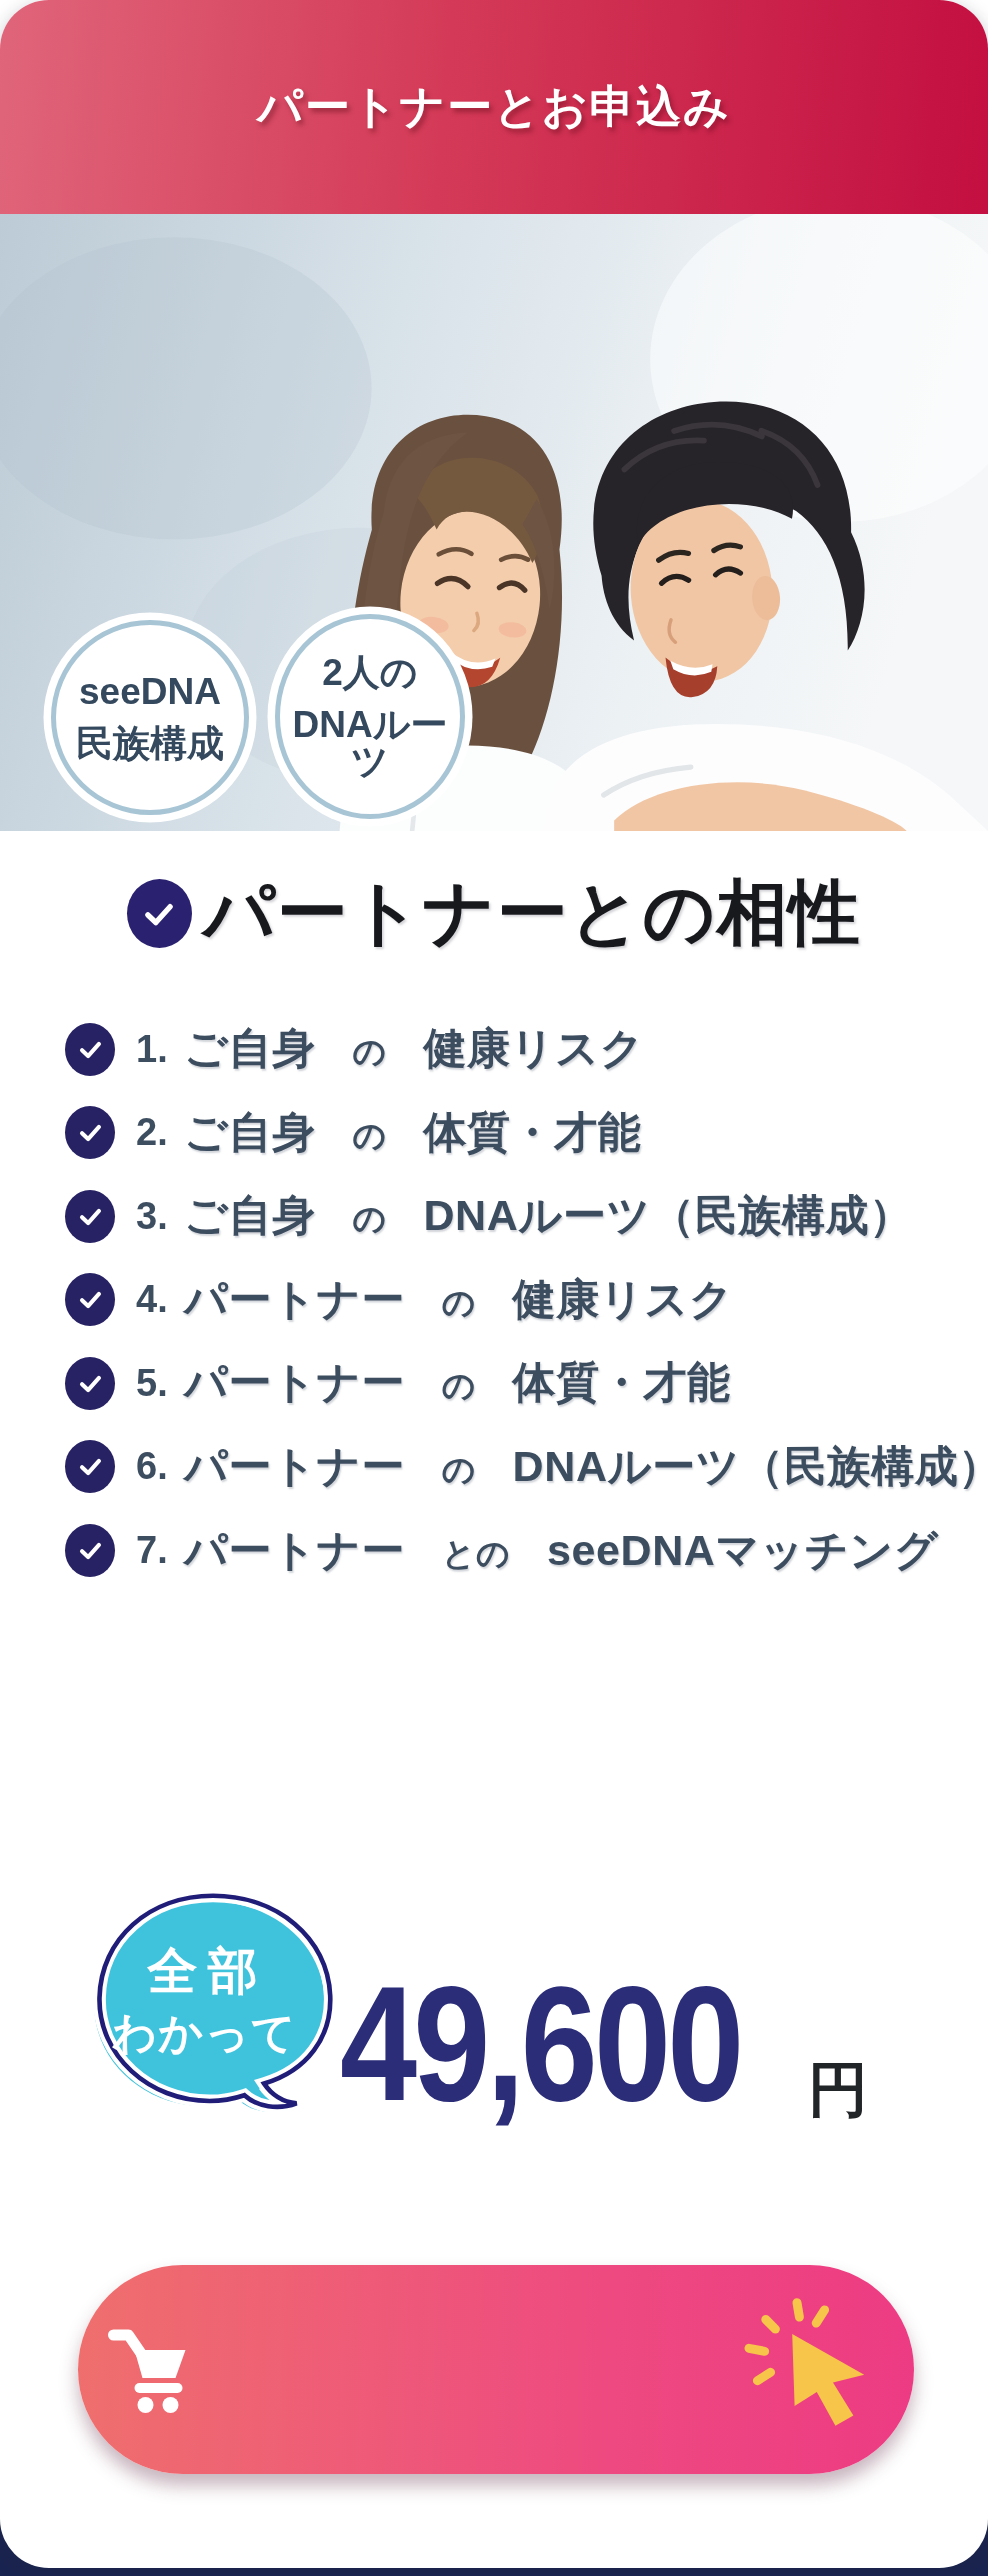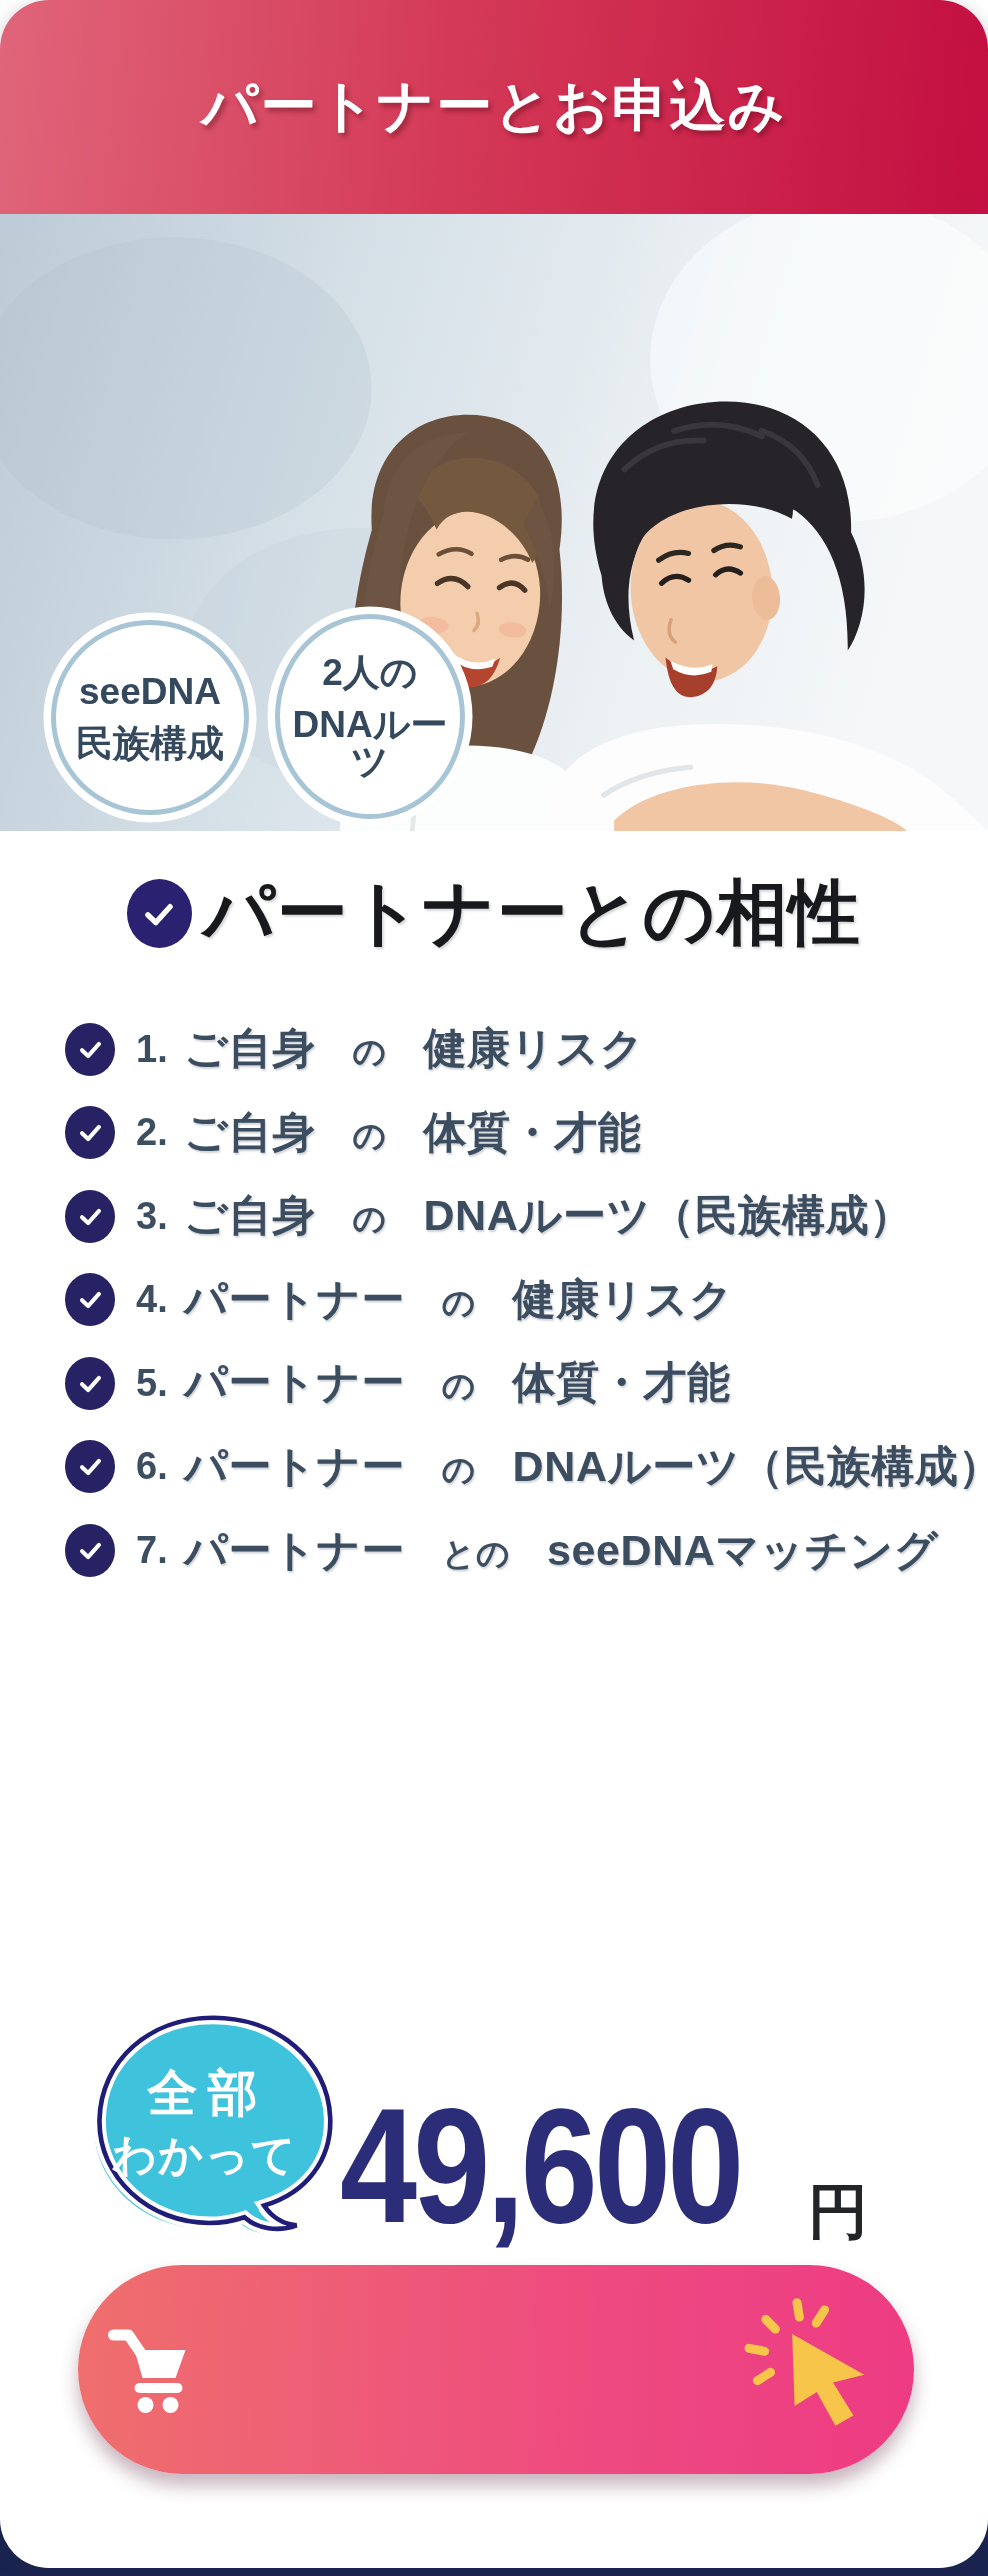--- a/index.html
+++ b/index.html
@@ -5,21 +5,21 @@
   html,body{margin:0;padding:0;background:#ffffff;font-family:"Liberation Sans",sans-serif;}
   .canvas{position:relative;width:988px;height:2576px;background:#ffffff;overflow:hidden;}
   .footer-bg{position:absolute;left:0;top:2514px;width:988px;height:62px;background:#1a2450;}
   .card{position:absolute;left:0;top:0;width:988px;height:2568px;background:#ffffff;
         border-radius:49px;overflow:hidden;box-shadow:0 4.6px 17.4px rgba(30,35,60,.25);}
 
   
   .header{position:absolute;top:0;left:0;width:988px;height:214px;
           background:linear-gradient(95deg,#e0657a 0%,#d43a57 45%,#c30f41 100%);
           display:flex;align-items:center;justify-content:center;}
-  .header h1{margin:0;color:#fff;font-size:56px;font-weight:900;letter-spacing:1.7px;
+  .header h1{margin:0;color:#fff;font-size:45px;font-weight:900;letter-spacing:1.7px;
              text-shadow:2.9px 4.1px 5.8px rgba(70,0,14,.38);}
 
   
   .photo{position:absolute;top:214px;left:0;width:988px;height:617px;overflow:hidden;}
   .photo svg{display:block;width:100%;height:100%;}
 
   
   .badge{position:absolute;background:#fff;border:5.2px solid #a7c5d5;border-radius:50%;
          box-shadow:0 0 0 7.5px #ffffff;display:flex;flex-direction:column;gap:15px;
          align-items:center;justify-content:center;text-align:center;
@@ -42,21 +42,21 @@
   .feature{display:flex;align-items:center;min-height:55px;color:#3d4d60;}
   .fcheck{flex:none;width:50px;height:53px;background:#272264;border-radius:50%;
           display:flex;align-items:center;justify-content:center;}
   .fcheck svg{width:29px;height:29px;}
   .num{font-size:38px;font-weight:600;margin:0 16.3px 0 21px;color:#3e4e61;}
   .ftext{font-size:43px;font-weight:900;letter-spacing:0.6px;display:flex;align-items:baseline;
          text-shadow:1.2px 1.7px 1.7px rgba(125,135,150,.35);white-space:nowrap;gap:32px;}
   .ftext .sm{font-size:33px;font-weight:600;margin:0 4.6px;}
 
   
-  .price-block{position:absolute;top:1997px;left:0;width:988px;height:273px;text-align:center;}
+  .price-block{position:absolute;top:1875px;left:0;width:988px;height:273px;text-align:center;}
   .bubble{position:absolute;left:85px;top:12.8px;width:262px;height:237px;}
   .amount{position:absolute;left:340px;top:87px;font-size:163px;line-height:1;font-weight:900;
           color:#2b2d79;letter-spacing:-4.6px;transform:scaleX(.85);transform-origin:left top;}
   .yen{position:absolute;left:808px;top:175px;font-size:60px;font-weight:900;color:#222528;}
 
   
   .cta{position:absolute;left:78px;top:2265px;width:836px;height:209px;border-radius:105px;
        background:linear-gradient(92deg,#ef6f6d 0%,#ee4a80 62%,#ed3b83 100%);
        box-shadow:0 11.6px 18.6px rgba(95,40,65,.35);display:flex;align-items:center;
        justify-content:center;color:#fff;text-decoration:none;cursor:pointer;}

